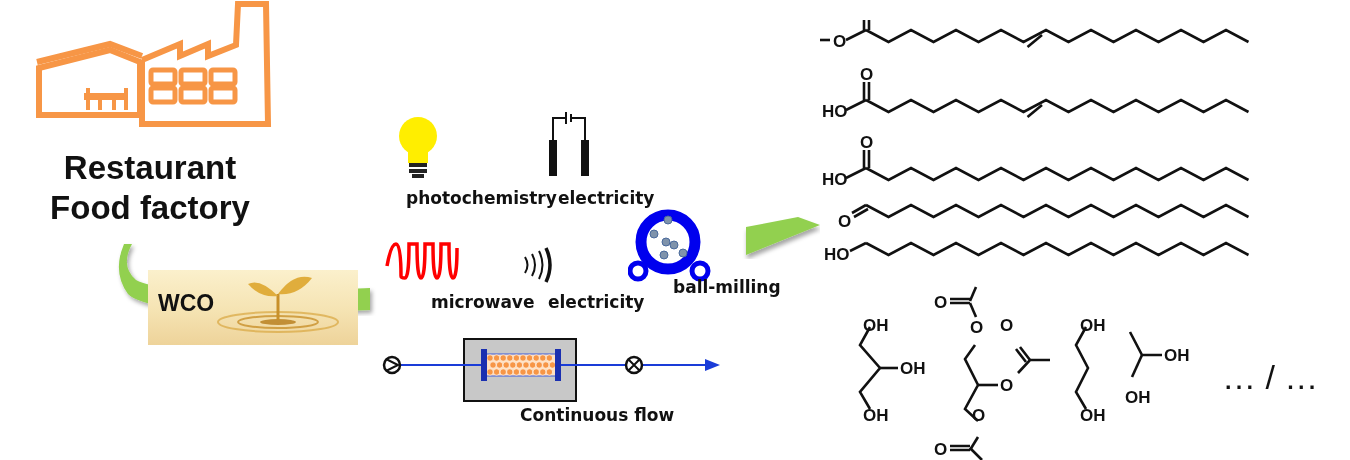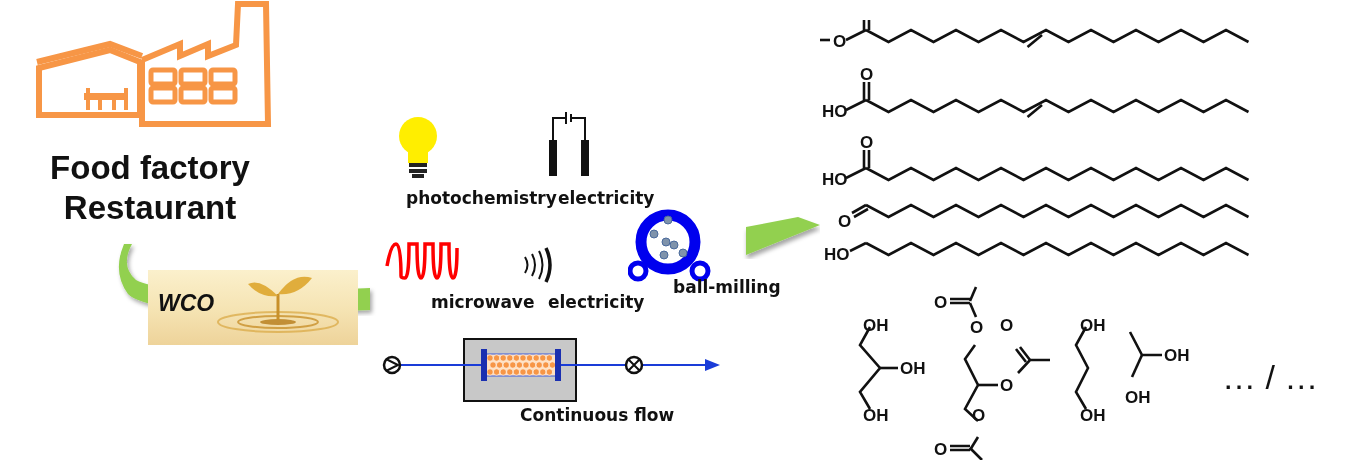--- a/index.html
+++ b/index.html
@@ -32,35 +32,35 @@
     <rect x="121" y="70" width="24" height="14" rx="2"></rect>
       <rect x="121" y="88" width="24" height="14" rx="2"></rect>
     <rect x="151" y="70" width="24" height="14" rx="2"></rect>
       <rect x="151" y="88" width="24" height="14" rx="2"></rect>
     <rect x="181" y="70" width="24" height="14" rx="2"></rect>
       <rect x="181" y="88" width="24" height="14" rx="2"></rect>
   </g>
 </svg>
 
 <div class="abs title" style="left:15px;top:148px;width:270px;">
+  <div>Restaurant</div>
   <div>Food factory</div>
-  <div>Restaurant</div>
 </div>
 
 <svg class="abs" style="left:110px;top:236px;" width="270" height="80">
   <defs>
       <filter id="sh1">
         <feDropShadow dx="2" dy="3" stdDeviation="2" flood-opacity="0.35"></feDropShadow>
       </filter>
     </defs>
   <path d="M22 8 Q10 30 26 44 Q60 62 260 52 L260 74 Q40 82 18 58 Q2 36 14 8 Z" fill="#92d050" filter="url(#sh1)"></path>
 </svg>
 
 <div class="abs wco-box" style="left:148px;top:270px;width:210px;height:75px;">
-  <span class="abs wco-text" style="left:10px;top:20px;font-style:italic;">WCO</span>
+  <span class="abs wco-text" style="left:10px;top:20px;">WCO</span>
   <svg class="abs" style="left:60px;top:2px;" width="145" height="70">
     <ellipse cx="70" cy="50" rx="60" ry="10" fill="none" stroke="#d9a640" stroke-width="2" opacity="0.7"></ellipse>
     <ellipse cx="70" cy="50" rx="40" ry="6" fill="none" stroke="#c8902a" stroke-width="2" opacity="0.8"></ellipse>
     <ellipse cx="70" cy="50" rx="18" ry="3" fill="#b57a18" opacity="0.8"></ellipse>
     <path d="M70 48 L70 22" stroke="#c8902a" stroke-width="3"></path>
     <path d="M70 24 Q52 6 40 12 Q52 26 70 24 Z" fill="#e0ad3c"></path>
     <path d="M70 22 Q86 0 104 6 Q90 24 70 22 Z" fill="#e0ad3c"></path>
   </svg>
 </div>
 

